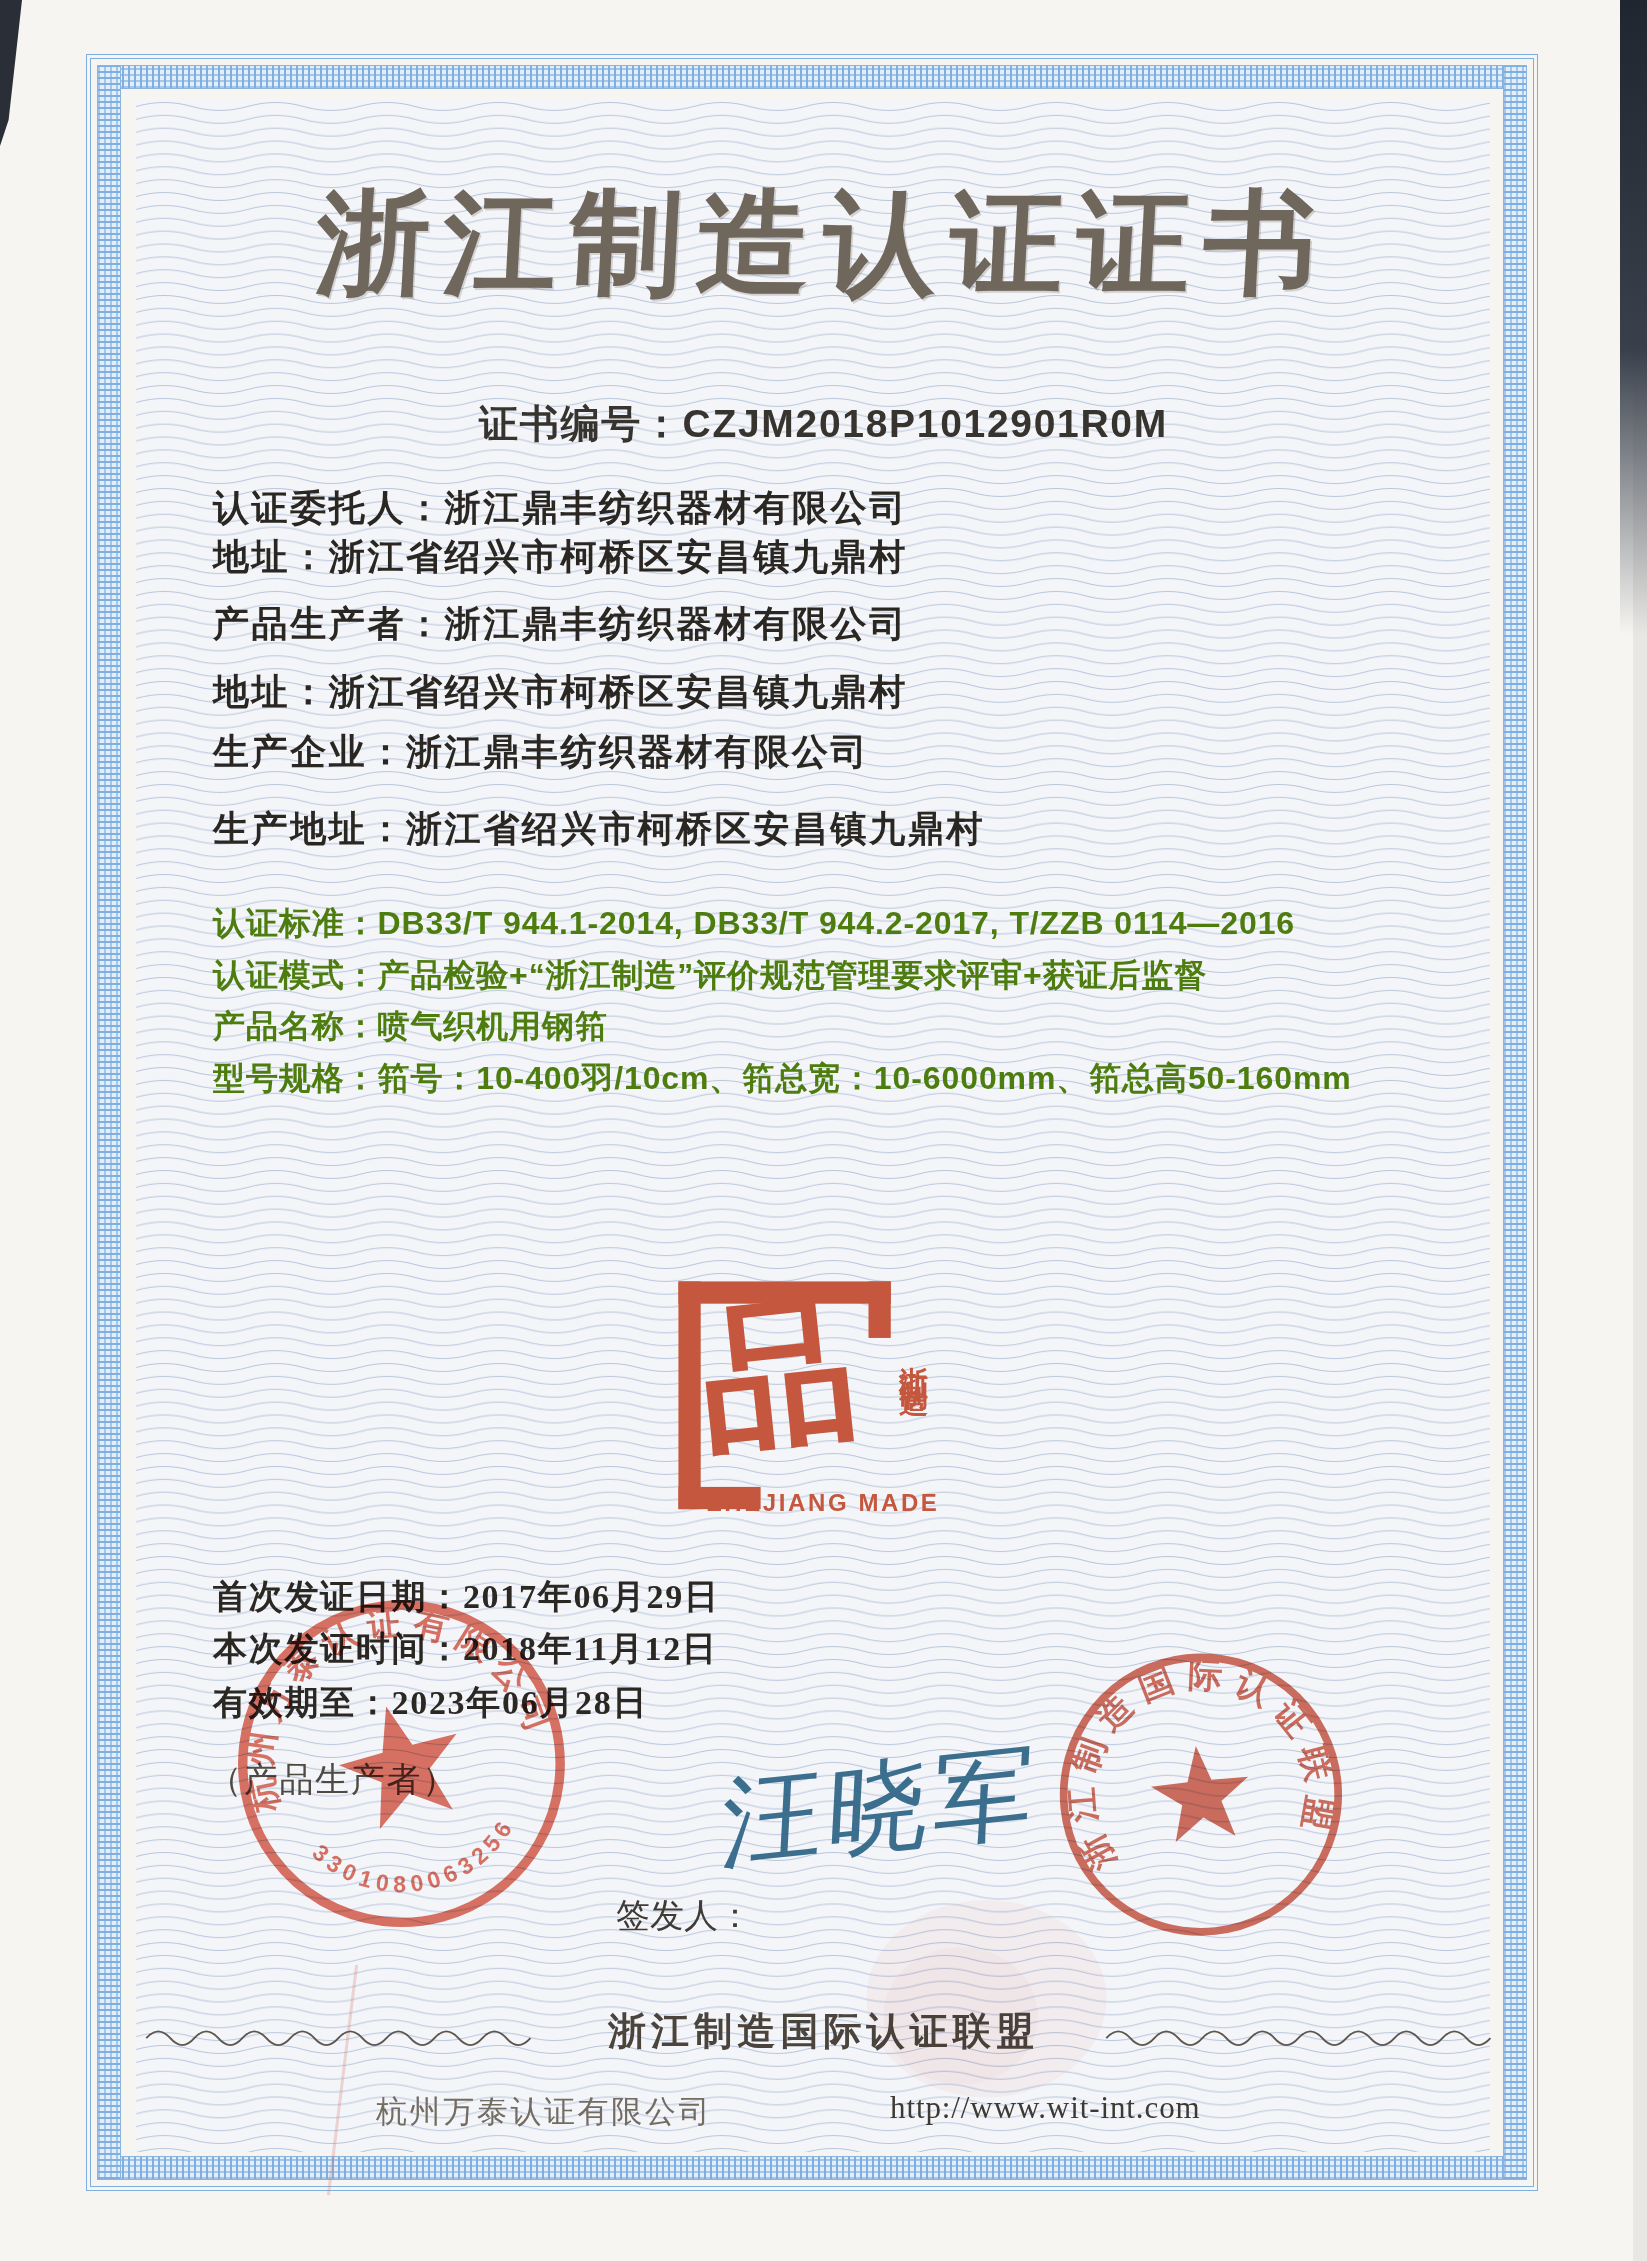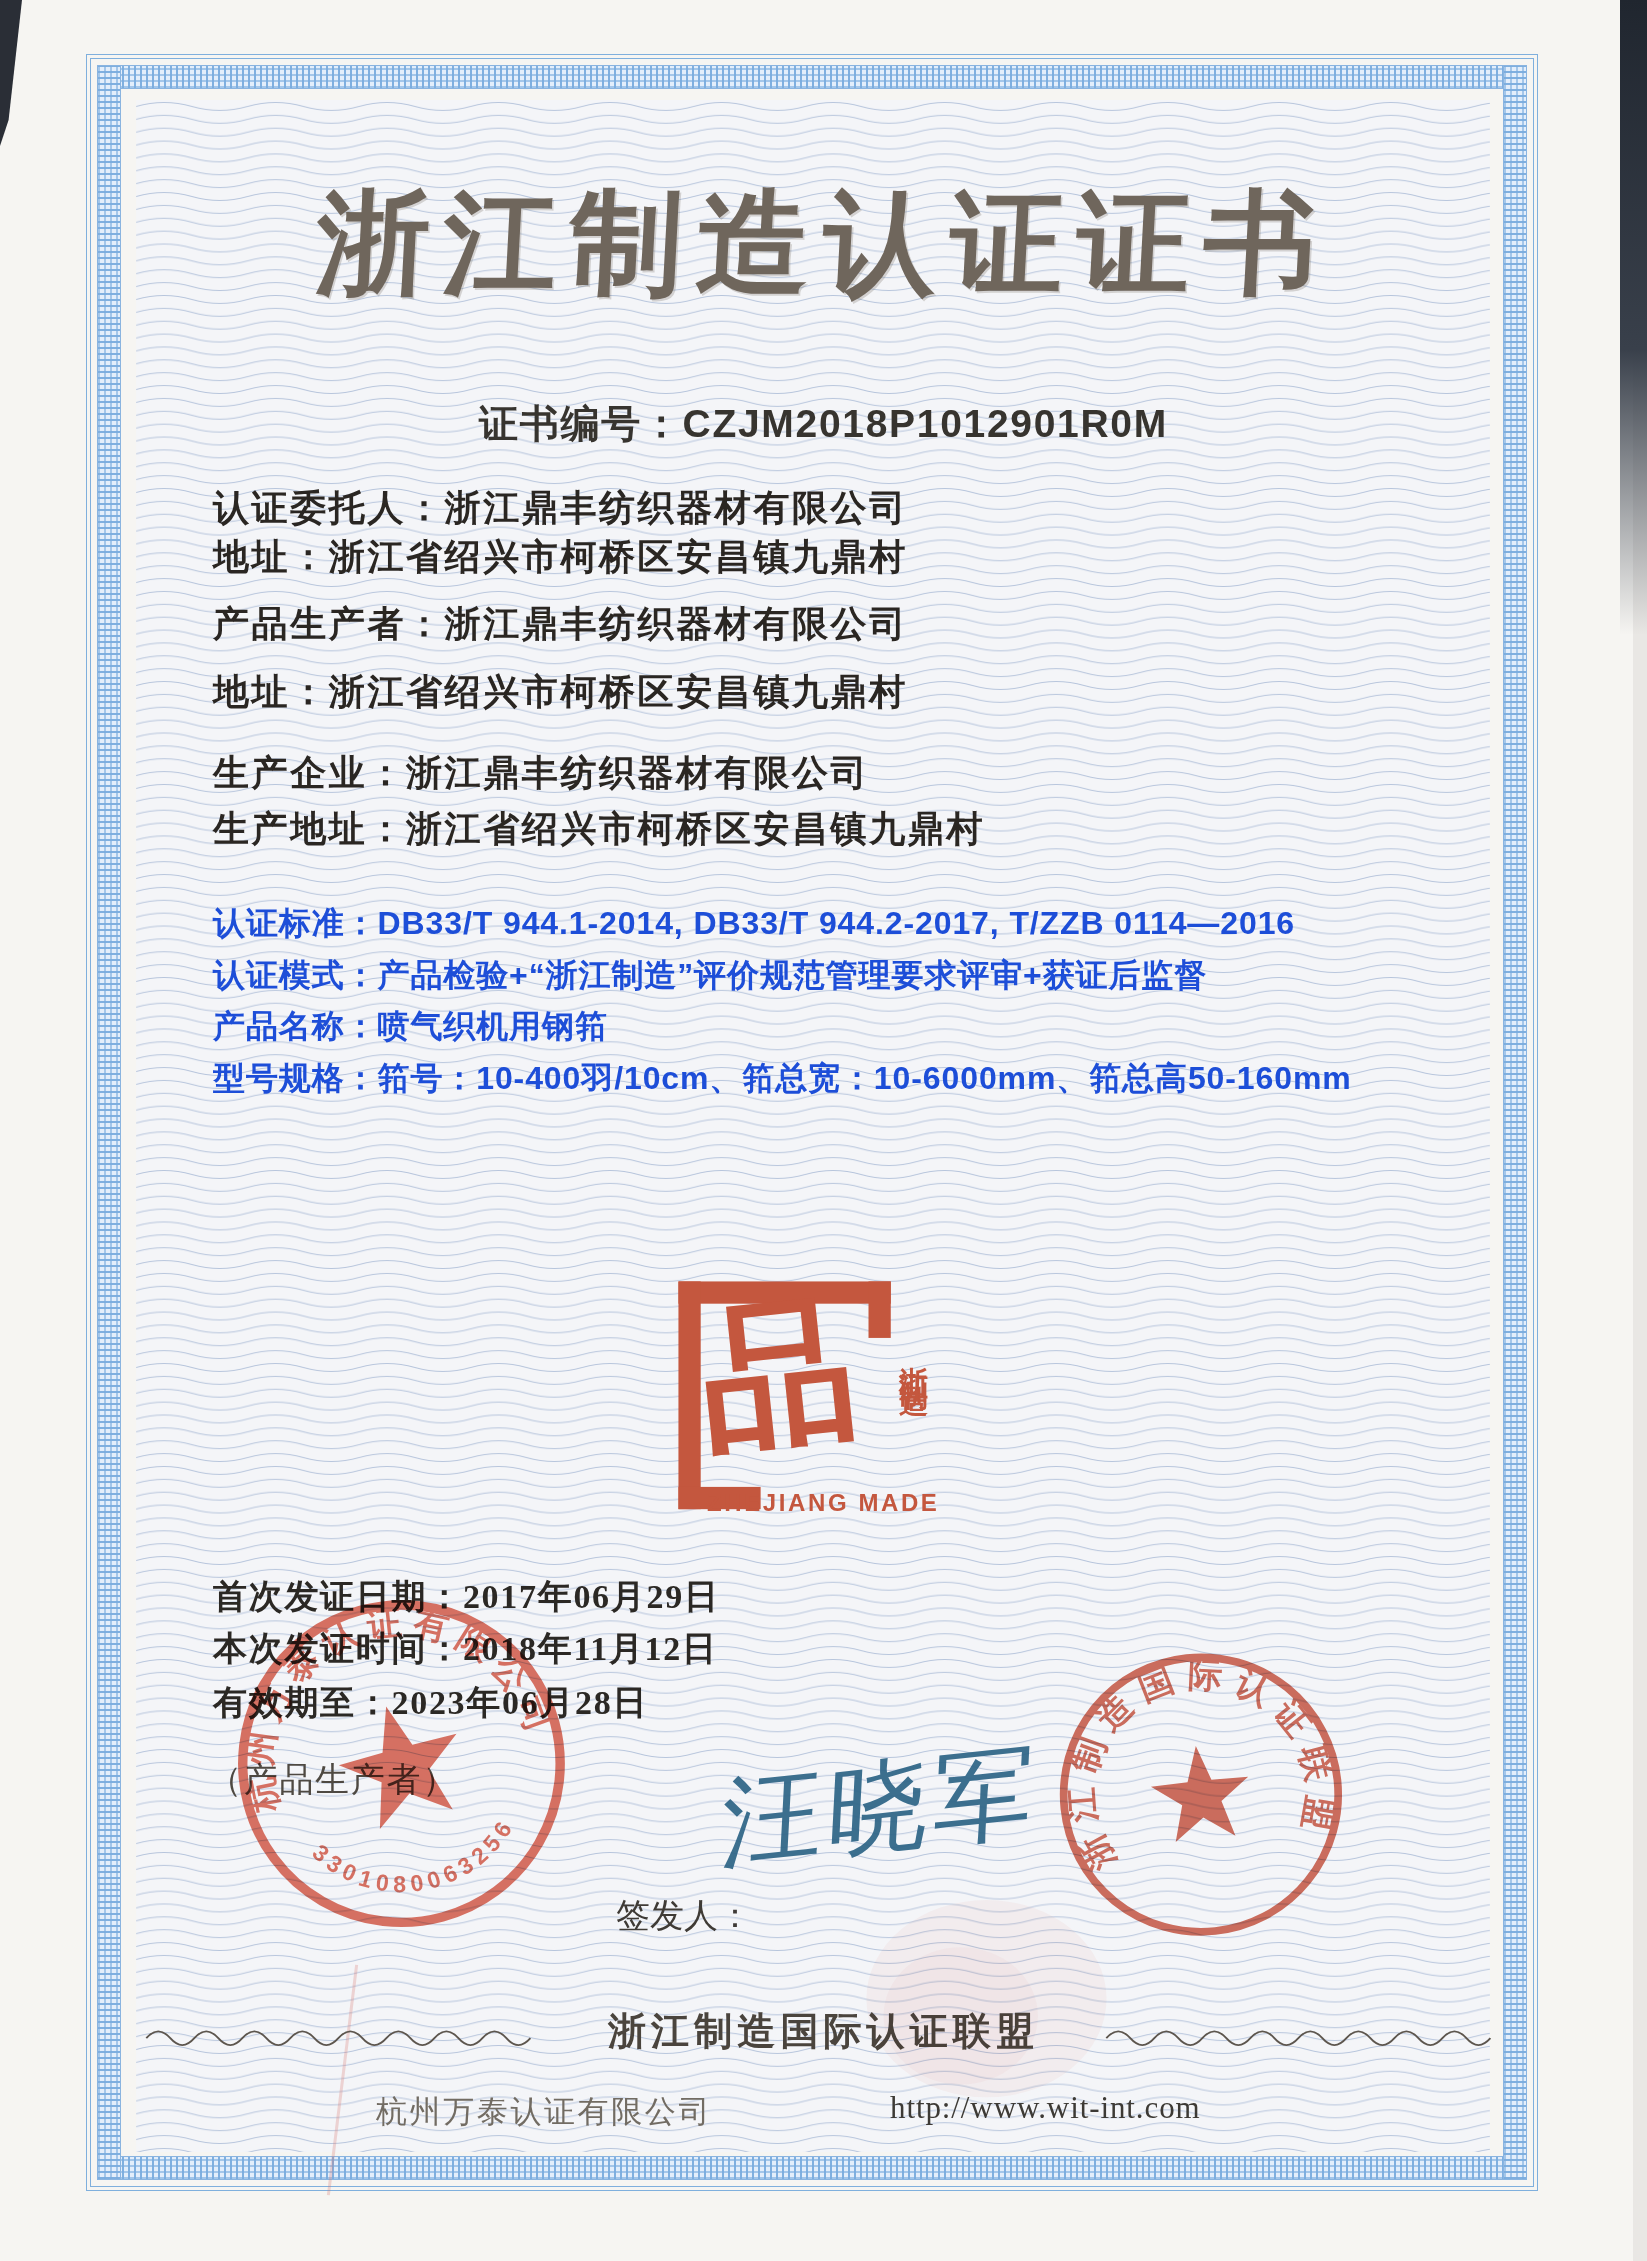--- a/index.html
+++ b/index.html
@@ -30,21 +30,21 @@
         background-image:repeating-linear-gradient(0deg,rgba(122,172,222,.95) 0 1.7px,rgba(122,172,222,0) 1.7px 6px),
                          repeating-linear-gradient(90deg,rgba(122,172,222,.6) 0 1.7px,rgba(122,172,222,0) 1.7px 6px);}
   .guilloche{position:absolute;left:136px;top:100px;width:1354px;height:2052px;z-index:2;}
   
   .abs{position:absolute;z-index:4;}
   .title{left:0;width:100%;top:168px;text-align:center;font-family:"DejaVu Serif","Liberation Serif",serif;
         font-size:113px;font-weight:bold;color:#6f665c;letter-spacing:13.7px;transform:skewX(-3deg);
         text-shadow:1.7px 1.7px 0 rgba(111,102,92,.25);}
   .certno{left:0;width:100%;top:352px;text-align:center;font-size:39px;font-weight:700;color:#37342f;letter-spacing:1.7px;margin-top:45px;}
   .info{left:213px;font-size:36px;font-weight:700;color:#2a2622;letter-spacing:2.6px;}
-  .spec{left:213px;font-size:32px;font-weight:700;color:#1d4ed8;letter-spacing:0.9px;}
+  .spec{left:213px;font-size:32px;font-weight:700;color:#4d7c0f;letter-spacing:0.9px;}
   .para{left:210px;top:1131px;width:1248px;font-family:"Liberation Serif",serif;font-size:32px;
         line-height:51px;color:#2f2b26;text-indent:2em;letter-spacing:0.9px;}
   .date{left:213px;font-family:"Liberation Serif",serif;font-size:34px;font-weight:700;color:#2b2824;letter-spacing:1.7px;}
   .sealnote{left:208px;top:1757px;font-family:"Liberation Serif",serif;font-size:34px;color:#4e4942;letter-spacing:1.7px;}
   .issuer{left:616px;top:1861px;font-family:"Liberation Serif",serif;font-size:34px;color:#3f3b36;margin-top:32px;}
   .signature{left:721px;top:1741px;font-family:"DejaVu Serif",serif;font-size:101px;color:#2d6486;
         transform:rotate(-6deg) skewX(-9deg);letter-spacing:5.1px;opacity:.92;z-index:6;}
   
   .logo{left:678px;top:1278px;width:268px;height:250px;z-index:4;}
   .logo .mark{position:absolute;left:22px;top:-6.9px;font-size:156px;font-weight:bold;color:#c4573e;
@@ -89,21 +89,21 @@
     <rect width="100%" height="100%" fill="url(#wv)"></rect>
   </svg>
 
   <div class="abs title">浙江制造认证证书</div>
   <div class="abs certno">证书编号：CZJM2018P1012901R0M</div>
 
   <div class="abs info" style="top:484px">认证委托人：浙江鼎丰纺织器材有限公司</div>
   <div class="abs info" style="top:533px">地址：浙江省绍兴市柯桥区安昌镇九鼎村</div>
   <div class="abs info" style="top:600px">产品生产者：浙江鼎丰纺织器材有限公司</div>
   <div class="abs info" style="top:668px">地址：浙江省绍兴市柯桥区安昌镇九鼎村</div>
-  <div class="abs info" style="top:749px">生产企业：浙江鼎丰纺织器材有限公司</div>
+  <div class="abs info" style="top:728px">生产企业：浙江鼎丰纺织器材有限公司</div>
   <div class="abs info" style="top:805px">生产地址：浙江省绍兴市柯桥区安昌镇九鼎村</div>
 
   <div class="abs spec" style="top:902px">认证标准：DB33/T 944.1-2014, DB33/T 944.2-2017, T/ZZB 0114—2016</div>
   <div class="abs spec" style="top:954px">认证模式：产品检验+“浙江制造”评价规范管理要求评审+获证后监督</div>
   <div class="abs spec" style="top:1005px">产品名称：喷气织机用钢筘</div>
   <div class="abs spec" style="top:1057px">型号规格：筘号：10-400羽/10cm、筘总宽：10-6000mm、筘总高50-160mm</div>
 
 
   <div class="abs logo">
     <svg width="268" height="250" xmlns="http://www.w3.org/2000/svg" viewBox="0 0 312 292">

